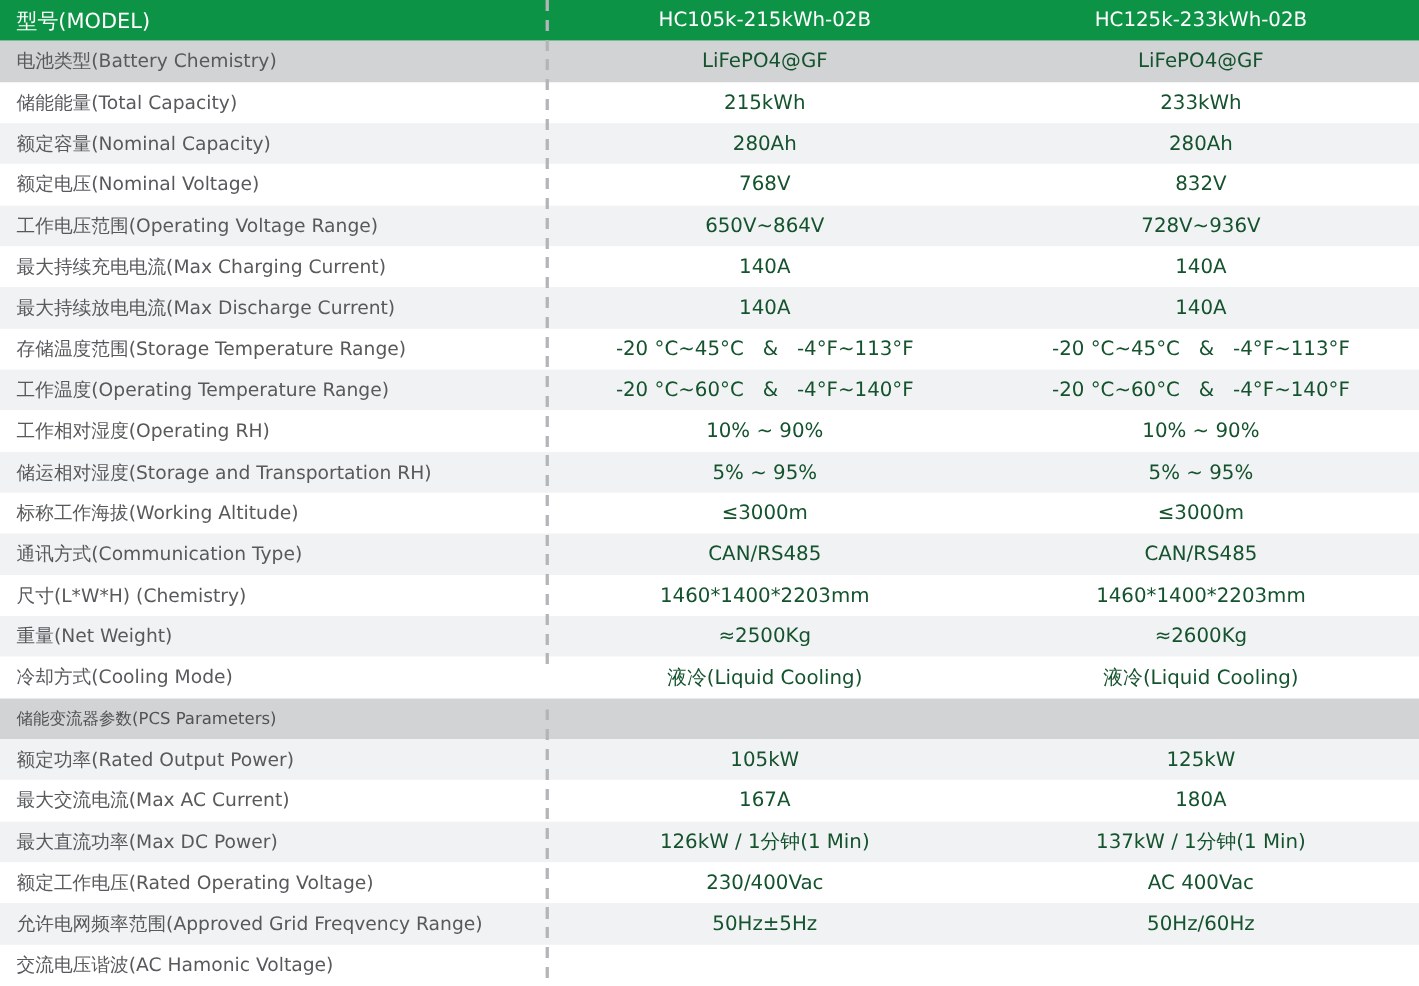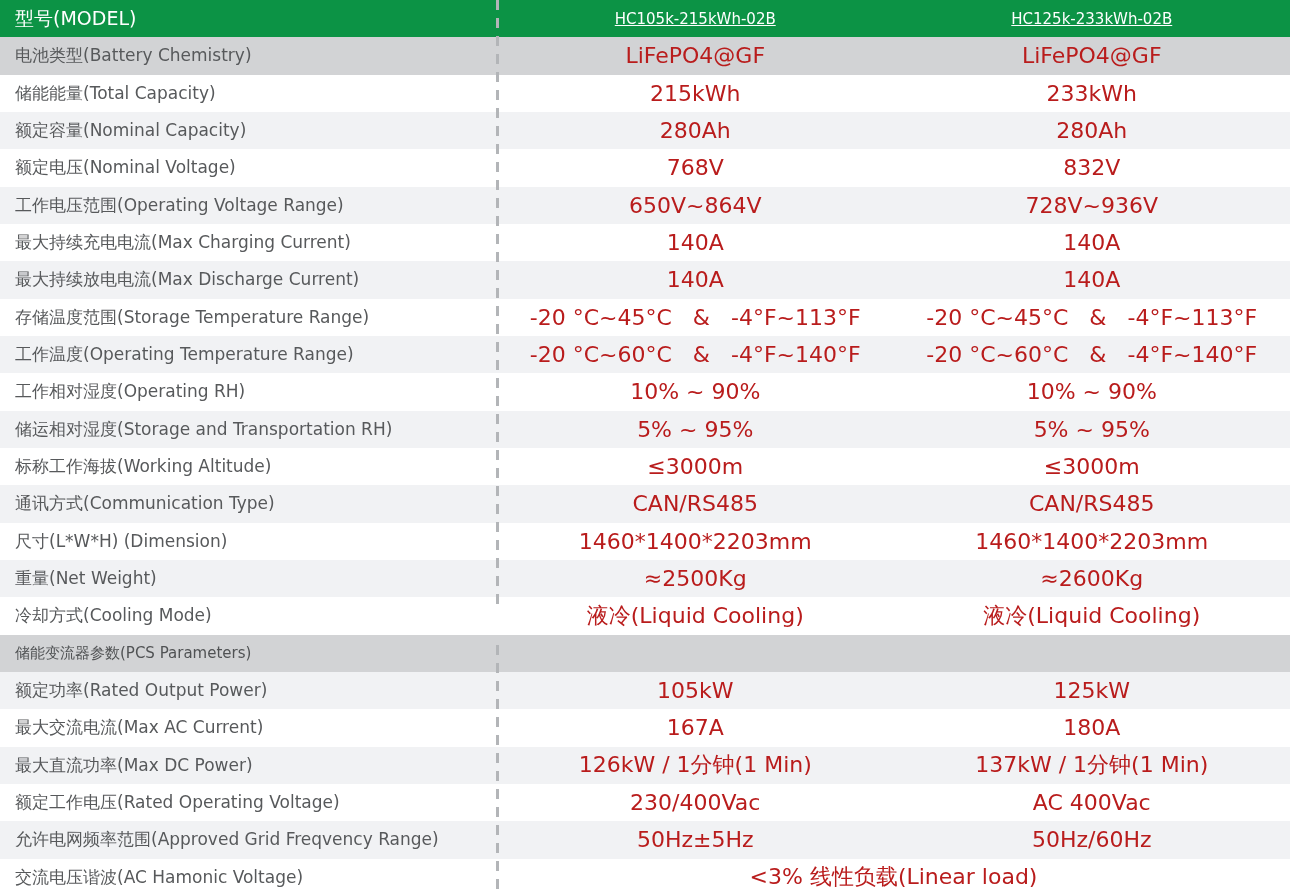--- a/index.html
+++ b/index.html
@@ -31,32 +31,31 @@
     width: 497px;
     box-sizing: border-box;
     padding-left: 15px;
     font-size: 17px;
     color: #57595b;
     white-space: nowrap;
   }
   .val {
     flex: 1 1 0;
     text-align: center;
-    font-size: 22px;
-    color: #b91c1c;
+    font-size: 18px;
+    color: #14532d;
     white-space: pre;
   }
   .row-header .lbl {
     font-size: 19px;
     color: #ffffff;
   }
   .row-header .val {
-    font-size: 15px;
+    font-size: 18px;
     color: #ffffff;
-    text-decoration: underline;
   }
   .row-section .lbl {
     flex: 1 1 auto;
     width: auto;
     font-size: 15px;
     color: #505254;
   }
   .span-val {
     flex: 2 1 0;
   }
@@ -146,21 +145,21 @@
     <div class="lbl">标称工作海拔(Working Altitude)</div>
     <div class="val">≤3000m</div>
     <div class="val">≤3000m</div>
   </div>
   <div class="row r-light">
     <div class="lbl">通讯方式(Communication Type)</div>
     <div class="val">CAN/RS485</div>
     <div class="val">CAN/RS485</div>
   </div>
   <div class="row r-white">
-    <div class="lbl">尺寸(L*W*H) (Dimension)</div>
+    <div class="lbl">尺寸(L*W*H) (Chemistry)</div>
     <div class="val">1460*1400*2203mm</div>
     <div class="val">1460*1400*2203mm</div>
   </div>
   <div class="row r-light">
     <div class="lbl">重量(Net Weight)</div>
     <div class="val">≈2500Kg</div>
     <div class="val">≈2600Kg</div>
   </div>
   <div class="row r-white">
     <div class="lbl">冷却方式(Cooling Mode)</div>
@@ -193,19 +192,18 @@
     <div class="val">AC 400Vac</div>
   </div>
   <div class="row r-light">
     <div class="lbl">允许电网频率范围(Approved Grid Freqvency Range)</div>
     <div class="val">50Hz±5Hz</div>
     <div class="val">50Hz/60Hz</div>
   </div>
 
   <div class="row r-white">
     <div class="lbl">交流电压谐波(AC Hamonic Voltage)</div>
-    <div class="val span-val">&lt;3% 线性负载(Linear load)</div>
   </div>
 
   <div class="dash-seg" id="dash-top"></div>
   <div class="dash-seg" id="dash-bottom"></div>
 
 </div>
 
 </body></html>

